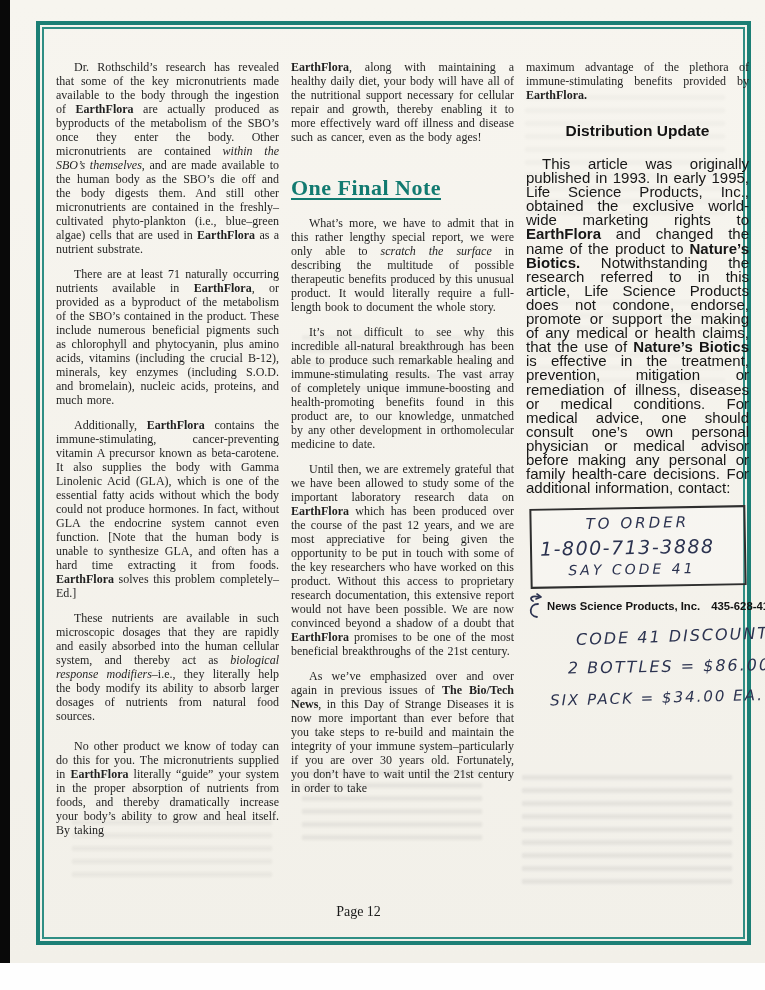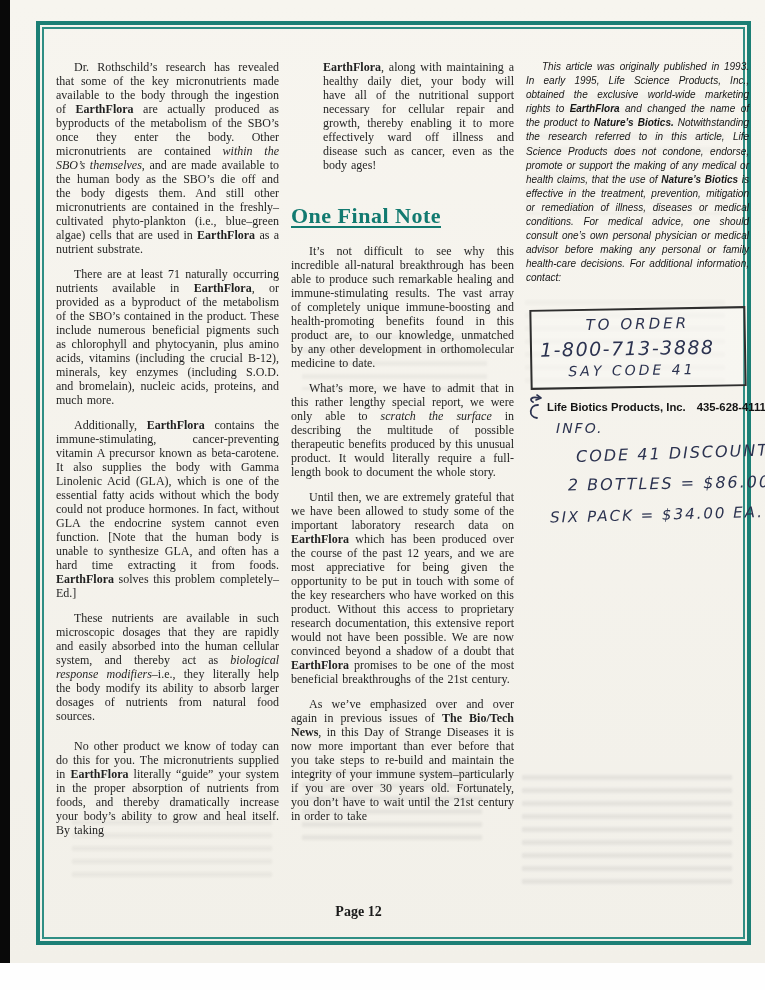--- a/index.html
+++ b/index.html
@@ -19,37 +19,37 @@
   .border-inner{position:absolute;inset:2px;border:2px solid #2f8e84;}
   .content{
     position:absolute;left:46px;top:60px;width:694px;
     display:flex;gap:12px;
   }
   .col{width:223px;}
   .bt{
     font-size:12px;line-height:14px;text-align:justify;color:#1f1f1f;
     margin:0 0 11px 0;text-indent:18px;word-spacing:1px;
   }
-  .noind{text-indent:0;margin-left:32px;}
+  .noind{text-indent:0;}
   .rb{font-weight:bold;}
   .ri{font-style:italic;}
   .final-note{
     font-family:"Liberation Serif", serif;
     color:#127a70;font-size:22px;font-weight:bold;letter-spacing:.5px;
     margin:31px 0 15px 0;text-decoration:underline;text-decoration-thickness:2px;
     text-underline-offset:3px;
   }
   .dist-heading{
     font-family:"Liberation Sans", sans-serif;color:#121212;
     font-size:15.5px;font-weight:bold;text-align:center;margin:20px 0 17px 0;
   }
   .dt{
     font-family:"Liberation Sans", sans-serif;
-    font-size:10px;line-height:14.1px;text-align:justify;color:#161616;
-    margin:0 0 22px 0;text-indent:16px;word-spacing:.5px;font-style:italic;
+    font-size:15px;line-height:14.1px;text-align:justify;color:#161616;
+    margin:0 0 12px 0;text-indent:16px;word-spacing:.5px;
   }
   .hw{
     font-family:"DejaVu Sans", sans-serif;font-style:italic;color:#2c3350;
     white-space:nowrap;
   }
   .order-box{
     border:2px solid #2e2e2e;width:198px;margin:4px 0 6px 4px;
     padding:5px 6px 8px 8px;transform:rotate(-1deg);background:rgba(255,255,255,.25);
   }
   .ob-l1{font-size:15px;letter-spacing:3px;margin-left:46px;}
@@ -61,21 +61,21 @@
     white-space:nowrap;
   }
   .contact-row .phone{margin-left:6px;}
   .flourish{flex:0 0 auto;}
   .hw-info{font-size:14px;letter-spacing:2px;margin:0 0 2px 30px;}
   .hw-1{font-size:16px;letter-spacing:2px;margin:8px 0 0 50px;transform:rotate(-2deg);}
   .hw-2{font-size:16px;letter-spacing:2px;margin:11px 0 0 42px;transform:rotate(-1deg);}
   .hw-3{font-size:15px;letter-spacing:2px;margin:13px 0 0 24px;transform:rotate(-1.5deg);}
   .footer{
     position:absolute;left:26px;top:904px;width:645px;text-align:center;
-    font-weight:bold;font-size:14px;color:#1a1a1a;
+    font-weight:normal;font-size:14px;color:#1a1a1a;
   }
   .smudge{
     position:absolute;
     background:repeating-linear-gradient(180deg, rgba(110,110,110,.12) 0 5px, rgba(110,110,110,0) 5px 13px);
     filter:blur(1.2px);pointer-events:none;
   }
 </style>
 </head>
 <body>
 
@@ -100,46 +100,47 @@
       <p class="bt">Dr. Rothschild’s research has revealed that some of the key micronutrients made available to the body through the ingestion of <span class="rb">EarthFlora</span> are actually produced as byproducts of the metabolism of the SBO’s once they enter the body.  Other micronutrients are contained <span class="ri">within the SBO’s themselves</span>, and are made available to the human body as the SBO’s die off and the body digests them.  And still other micronutrients are contained in the freshly–cultivated phyto-plankton (i.e., blue–green algae) cells that are used in <span class="rb">EarthFlora</span> as a nutrient substrate.</p>
       <p class="bt">There are at least 71 naturally occurring nutrients available in <span class="rb">EarthFlora</span>, or provided as a byproduct of the metabolism of the SBO’s contained in the product.  These include numerous beneficial pigments such as chlorophyll and phytocyanin, plus amino acids, vitamins (including the crucial B-12), minerals, key enzymes (including S.O.D. and bromelain), nucleic acids, proteins, and much more.</p>
       <p class="bt">Additionally, <span class="rb">EarthFlora</span> contains the immune-stimulating, cancer-preventing vitamin A precursor known as beta-carotene.  It also supplies the body with Gamma Linolenic Acid (GLA), which is one of the essential fatty acids without which the body could not produce hormones.  In fact, without GLA the endocrine system cannot even function.  [Note that the human body is unable to synthesize GLA, and often has a hard time extracting it from foods. <span class="rb">EarthFlora</span> solves this problem completely–Ed.]</p>
       <p class="bt" style="margin-bottom:16px;">These nutrients are available in such microscopic dosages that they are rapidly and easily absorbed into the human cellular system, and thereby act as <span class="ri">biological response modifiers</span>–i.e., they literally help the body modify its ability to absorb larger dosages of nutrients from natural food sources.</p>
       <p class="bt">No other product we know of today can do this for you.  The micronutrients supplied in <span class="rb">EarthFlora</span> literally “guide” your system in the proper absorption of nutrients from foods, and thereby dramatically increase your body’s ability to grow and heal itself.  By taking</p>
     </div>
 
     <div class="col">
       <p class="bt noind"><span class="rb">EarthFlora</span>, along with maintaining a healthy daily diet, your body will have all of the nutritional support necessary for cellular repair and growth, thereby enabling it to more effectively ward off illness and disease such as cancer, even as the body ages!</p>
       <h2 class="final-note">One Final Note</h2>
+      <p class="bt">What’s more, we have to admit that in this rather lengthy special report,  we were only able to <span class="ri">scratch the surface</span> in describing the multitude of possible therapeutic benefits produced by this unusual product.  It would literally require a full-length book to document the whole story.</p>
       <p class="bt">It’s not difficult to see why this incredible all-natural breakthrough has been able to produce such remarkable healing and immune-stimulating results.  The vast array of completely unique immune-boosting and health-promoting benefits found in this product are, to our knowledge, unmatched by any other development in orthomolecular medicine to date.</p>
-      <p class="bt">What’s more, we have to admit that in this rather lengthy special report,  we were only able to <span class="ri">scratch the surface</span> in describing the multitude of possible therapeutic benefits produced by this unusual product.  It would literally require a full-length book to document the whole story.</p>
       <p class="bt">Until then, we are extremely grateful that we have been allowed to study some of the important laboratory research data on <span class="rb">EarthFlora</span> which has been produced over the course of the past 12 years, and we are most appreciative for being given the opportunity to be put in touch with some of the key researchers who have worked on this product.  Without this access to proprietary research documentation, this extensive report would not have been possible.  We are now convinced beyond a shadow of a doubt that <span class="rb">EarthFlora</span> promises to be one of the most beneficial breakthroughs of the 21st century.</p>
       <p class="bt">As we’ve emphasized over and over again in previous issues of <span class="rb">The Bio/Tech News</span>, in this Day of Strange Diseases it is now more important than ever before that you take steps to re-build and maintain the integrity of your immune system–particularly if you are over 30 years old.  Fortunately, you don’t have to wait until the 21st century in order to take</p>
     </div>
 
     <div class="col">
+      <p class="bt noind">maximum advantage of the plethora of immune-stimulating benefits provided by <span class="rb">EarthFlora.</span></p>
+      <h3 class="dist-heading">Distribution Update</h3>
       <p class="dt">This article was originally published in 1993.  In early 1995, Life Science Products, Inc., obtained the exclusive world-wide marketing rights to <span class="rb">EarthFlora</span> and changed the name of the product to <span class="rb">Nature’s Biotics.</span>  Notwithstanding the research referred to in this article, Life Science Products does not condone, endorse, promote or support the making of any medical or health claims, that the use of <span class="rb">Nature’s Biotics</span> is effective in the treatment, prevention, mitigation or remediation of illness, diseases or medical conditions.  For medical advice, one should consult one’s own personal physician or medical advisor before making any personal or family health-care decisions.  For additional information, contact:</p>
 
       <div class="order-box">
         <div class="hw ob-l1">TO ORDER</div>
         <div class="hw ob-l2">1-800-713-3888</div>
         <div class="hw ob-l3">SAY CODE 41</div>
       </div>
 
       <div class="contact-row">
         <svg class="flourish" width="16" height="26" viewBox="0 0 16 26">
           <path d="M13 4 C5 2 3 6 7 8" fill="none" stroke="#2c3350" stroke-width="1.8" stroke-linecap="round"></path>
           <path d="M11 1 L15 4 L10 6" fill="none" stroke="#2c3350" stroke-width="1.6" stroke-linecap="round" stroke-linejoin="round"></path>
           <path d="M12 11 C3 11 2 23 11 24" fill="none" stroke="#2c3350" stroke-width="1.8" stroke-linecap="round"></path>
         </svg>
-        <span class="company">Life Biotics Products, Inc.</span>
+        <span class="company">News Science Products, Inc.</span>
         <span class="phone">435-628-4111</span>
       </div>
 
-      <div class="hw hw-info">INFO.</div>
       <div class="hw hw-1">CODE 41 DISCOUNT</div>
       <div class="hw hw-2">2 BOTTLES = $86.00</div>
       <div class="hw hw-3">SIX PACK = $34.00 EA.</div>
     </div>
 
   </div>
 
   <div class="footer">Page 12</div>
 </div>
 

